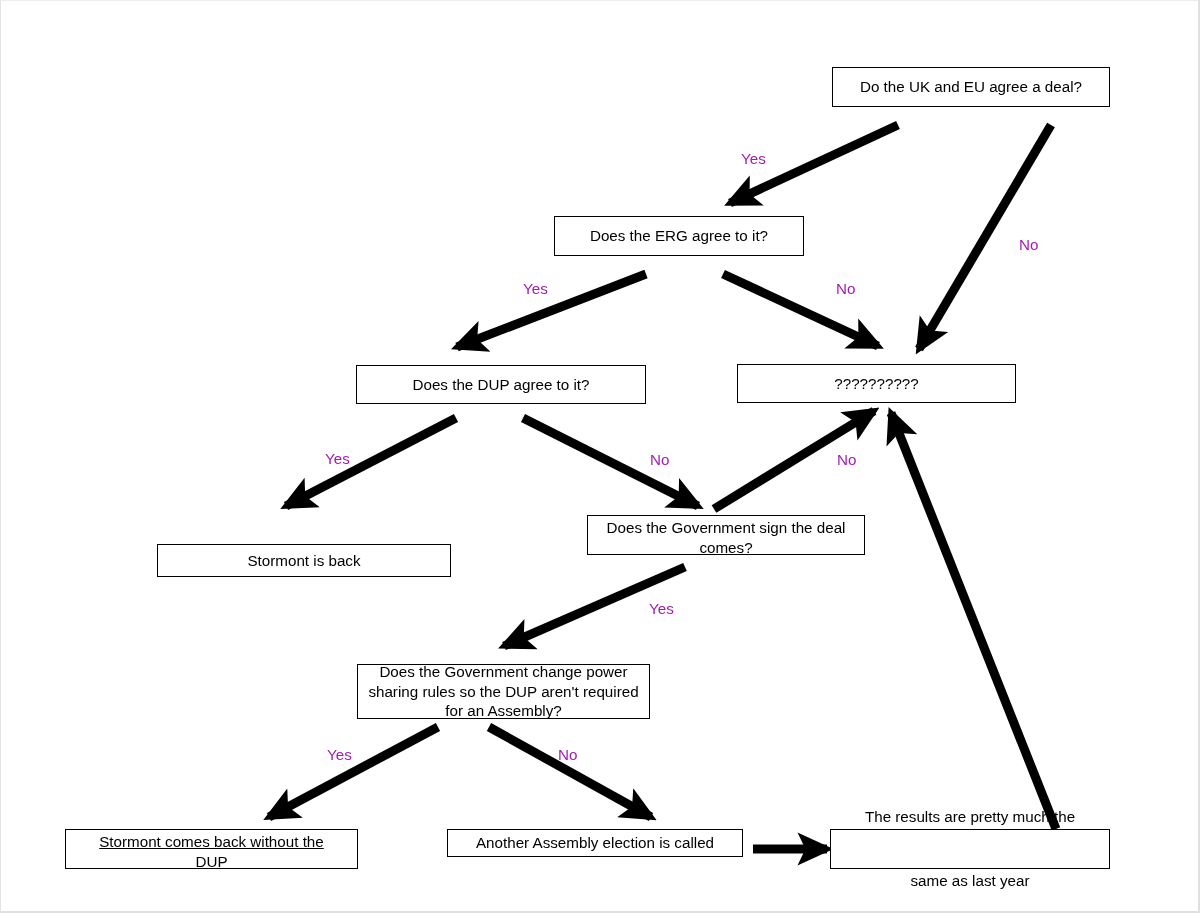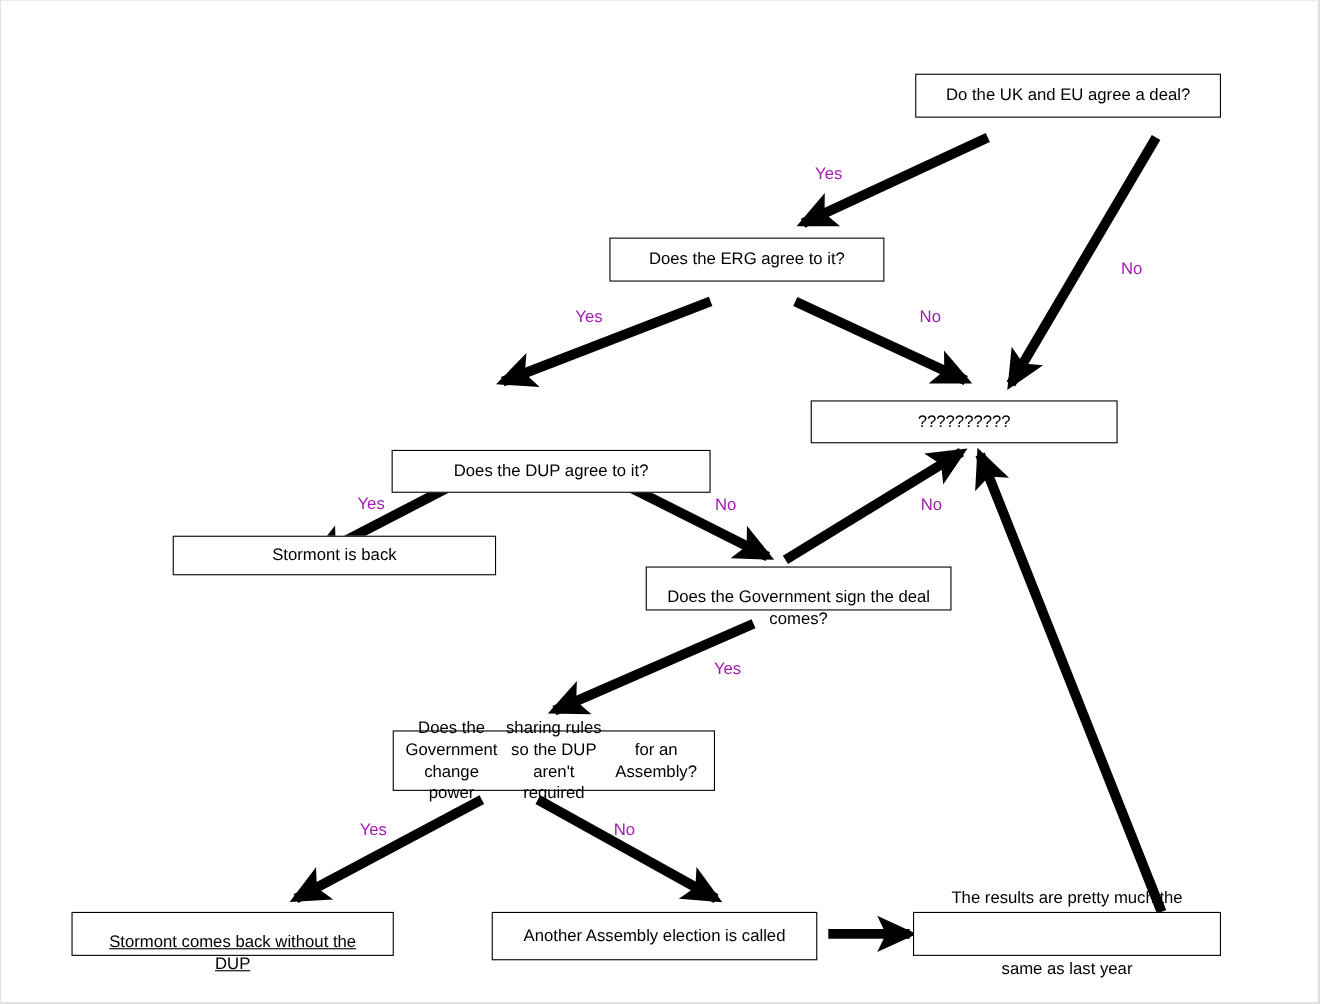--- a/index.html
+++ b/index.html
@@ -33,21 +33,21 @@
     box-sizing: border-box;
     background: #ffffff;
     border: 1.6px solid #000000;
     display: flex;
     align-items: center;
     justify-content: center;
     text-align: center;
     color: #000000;
     font-size: 15.2px;
     line-height: 1.30;
-    padding: 17px 6px;
+    padding: 2px 6px;
   }
   .node-box span { display: block; width: 100%; }
   .edge-label {
     position: absolute;
     color: #a21caf;
     font-size: 15.2px;
     line-height: 1;
     white-space: nowrap;
   }
 </style>
@@ -80,49 +80,49 @@
   </svg>
 
   <div class="node-box" style="left:831px; top:66px; width:278px; height:40px;">
     <span>Do the UK and EU agree a deal?</span>
   </div>
 
   <div class="node-box" style="left:553px; top:215px; width:250px; height:40px;">
     <span>Does the ERG agree to it?</span>
   </div>
 
-  <div class="node-box" style="left:355px; top:364px; width:290px; height:39px;margin-top:44px;">
+  <div class="node-box" style="left:355px; top:364px; width:290px; height:39px;">
     <span>Does the DUP agree to it?</span>
   </div>
 
   <div class="node-box" style="left:736px; top:363px; width:279px; height:39px;">
     <span>??????????</span>
   </div>
 
-  <div class="node-box" style="left:156px; top:486px; width:294px; height:23px;">
+  <div class="node-box" style="left:156px; top:543px; width:294px; height:33px;">
     <span>Stormont is back</span>
   </div>
 
   <div class="node-box" style="left:586px; top:514px; width:278px; height:40px; flex-direction:column; justify-content:flex-start;">
     <span>Does the Government sign the deal</span>
     <span>comes?</span>
   </div>
 
-  <div class="node-box" style="left:356px; top:663px; width:293px; height:55px; justify-content:center;">
+  <div class="node-box" style="left:356px; top:663px; width:293px; height:55px; flex-direction:column; justify-content:center;">
     <span>Does the Government change power</span>
     <span>sharing rules so the DUP aren't required</span>
     <span>for an Assembly?</span>
   </div>
 
   <div class="node-box" style="left:64px; top:828px; width:293px; height:40px; flex-direction:column; justify-content:flex-start;text-decoration:underline;">
     <span>Stormont comes back without the</span>
     <span>DUP</span>
   </div>
 
-  <div class="node-box" style="left:446px; top:828px; width:296px; height:44px;">
+  <div class="node-box" style="left:446px; top:828px; width:296px; height:28px;">
     <span>Another Assembly election is called</span>
   </div>
 
   <div class="node-box" style="left:829px; top:828px; width:280px; height:40px; flex-direction:column; justify-content:center;gap:44px;">
     <span>The results are pretty much the</span>
     <span>same as last year</span>
   </div>
 
   <div class="edge-label" style="left:740px; top:150px;">Yes</div>
 

